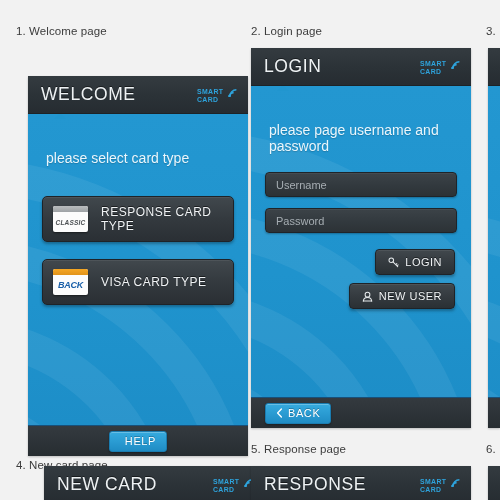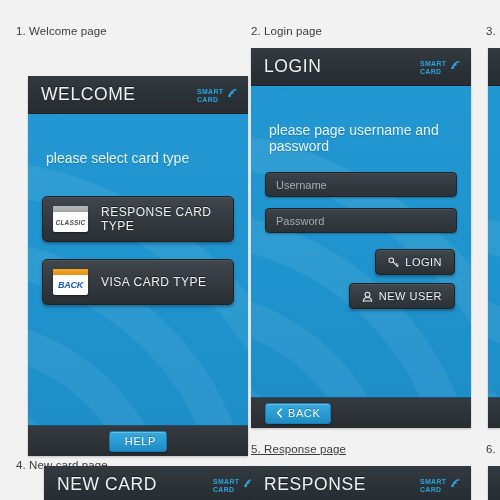--- a/index.html
+++ b/index.html
@@ -330,21 +330,21 @@
           <circle cx="40" cy="380" r="120" stroke-width="34"></circle>
           <circle cx="40" cy="380" r="200" stroke-width="34"></circle>
           <circle cx="40" cy="380" r="280" stroke-width="34"></circle>
         </g>
       </svg>
     </div>
     <div class="pfooter" style="padding:0;"></div>
   </div>
 
   <div class="caption" style="left:16px;top:459px;">4. New card page</div>
-  <div class="caption" style="left:251px;top:443px;text-decoration:underline;">5. Response page</div>
+  <div class="caption" style="left:251px;top:443px;">5. Response page</div>
   <div class="caption" style="left:486px;top:443px;">6.</div>
 
   <div class="panel" style="left:28px;top:466px;height:48px;margin-left:16px;">
     <div class="pheader">
       <div class="ptitle">NEW CARD</div>
       <div class="logo">
         <div class="logo-text">
           <span>SMART</span>
           <span>CARD</span>
         </div>

